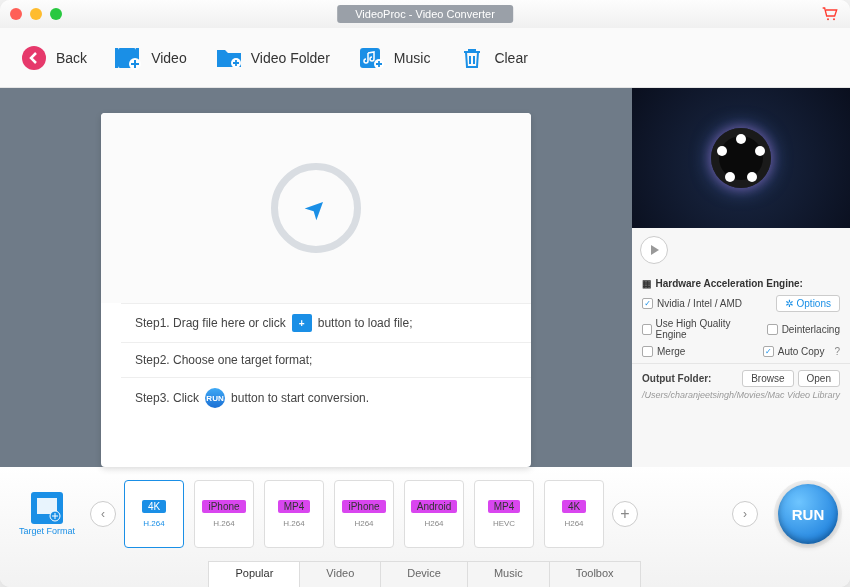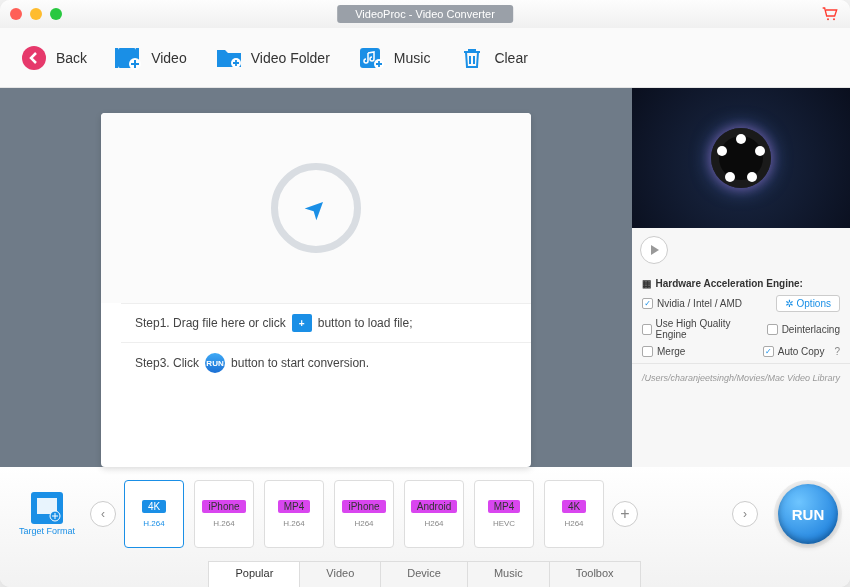--- a/index.html
+++ b/index.html
@@ -147,20 +147,21 @@
           <div class="ring">
             <span class="arrow">➤</span>
           </div>
         </div>
         <div class="steps">
           <div class="step">
             <span>Step1. Drag file here or click</span>
             <span class="mini">+</span>
             <span>button to load file;</span>
           </div>
+          <div class="step">Step2. Choose one target format;</div>
           <div class="step">
             <span>Step3. Click</span>
             <span class="runmini">RUN</span>
             <span>button to start conversion.</span>
           </div>
         </div>
       </div>
     </div>
 
     <div class="side">
@@ -212,20 +213,27 @@
             </label>
           <span style="flex:1"></span>
           <label class="chk">
               <span class="box">✓</span>
               <span>Auto Copy</span>
             </label>
           <span style="color:#888;cursor:pointer">?</span>
         </div>
       </div>
       <div class="folder">
+        <div class="folderrow">
+          <span style="font-weight:bold">Output Folder:</span>
+          <span style="display:flex;gap:4px">
+            <span class="fbtn">Browse</span>
+            <span class="fbtn">Open</span>
+          </span>
+        </div>
         <div class="fpath">/Users/charanjeetsingh/Movies/Mac Video Library</div>
       </div>
     </div>
   </div>
 
   <div class="bottom">
     <div class="strip">
       <div class="target">
         <div class="ticon2">
           <svg width="32" height="32" style="position:absolute">

